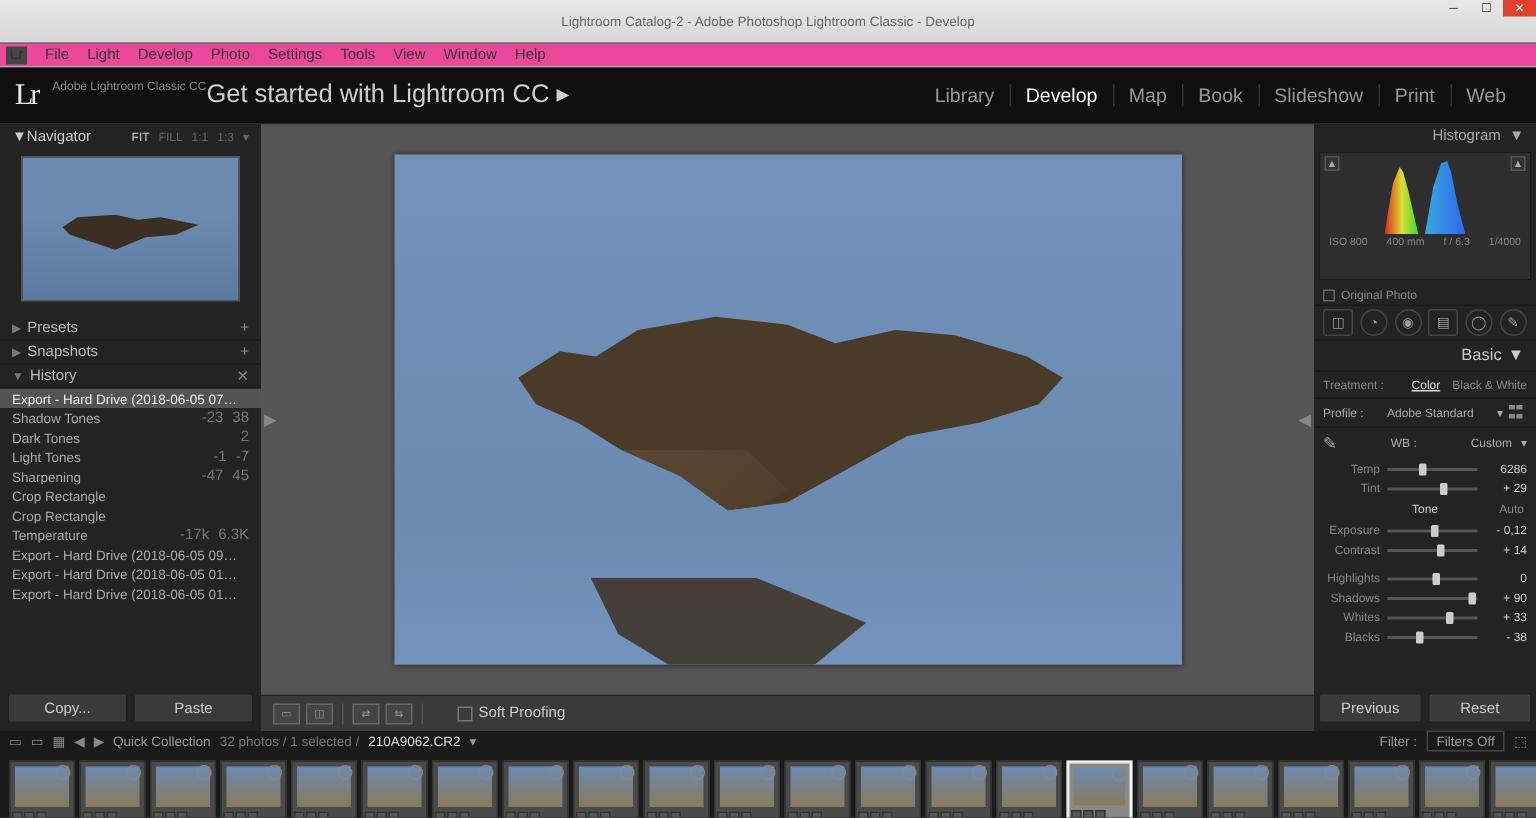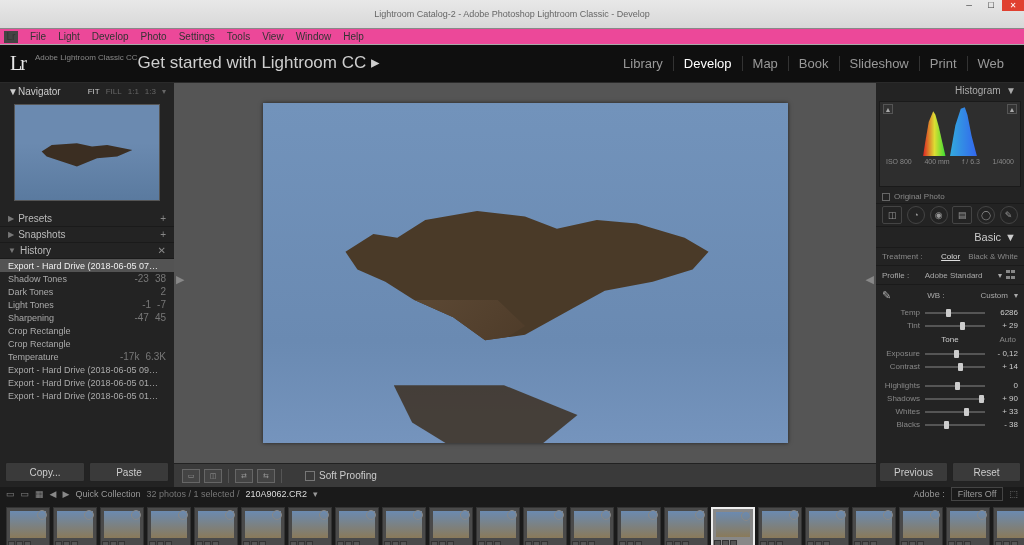--- a/index.html
+++ b/index.html
@@ -398,21 +398,21 @@
     <span class="icn">▭</span>
     <span class="icn">▭</span>
     <span class="icn">▦</span>
     <span class="icn">◀</span>
     <span class="icn">▶</span>
     <span>Quick Collection</span>
     <span style="color:#777">32 photos / 1 selected /</span>
     <span style="color:#ddd">210A9062.CR2</span>
     <span>▾</span>
     <div class="fs-right">
-      <span>Adobe :</span>
+      <span>Filter :</span>
       <span style="border:1px solid #444;padding:1px 6px">Filters Off</span>
       <span class="icn">⬚</span>
     </div>
   </div>
   <div class="fs-thumbs" id="fs-thumbs">
       <div class="thumb">
         <div class="badges">
           <span></span>
           <span></span>
           <span></span>

